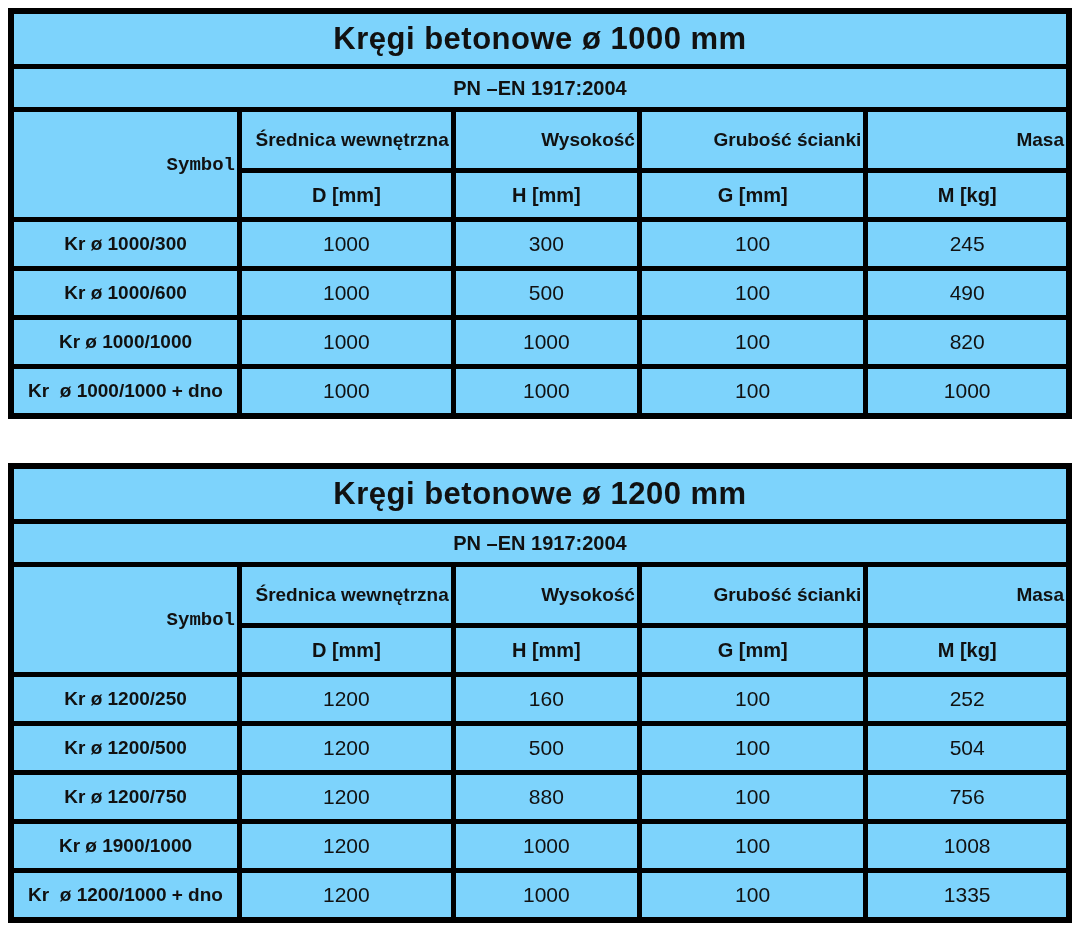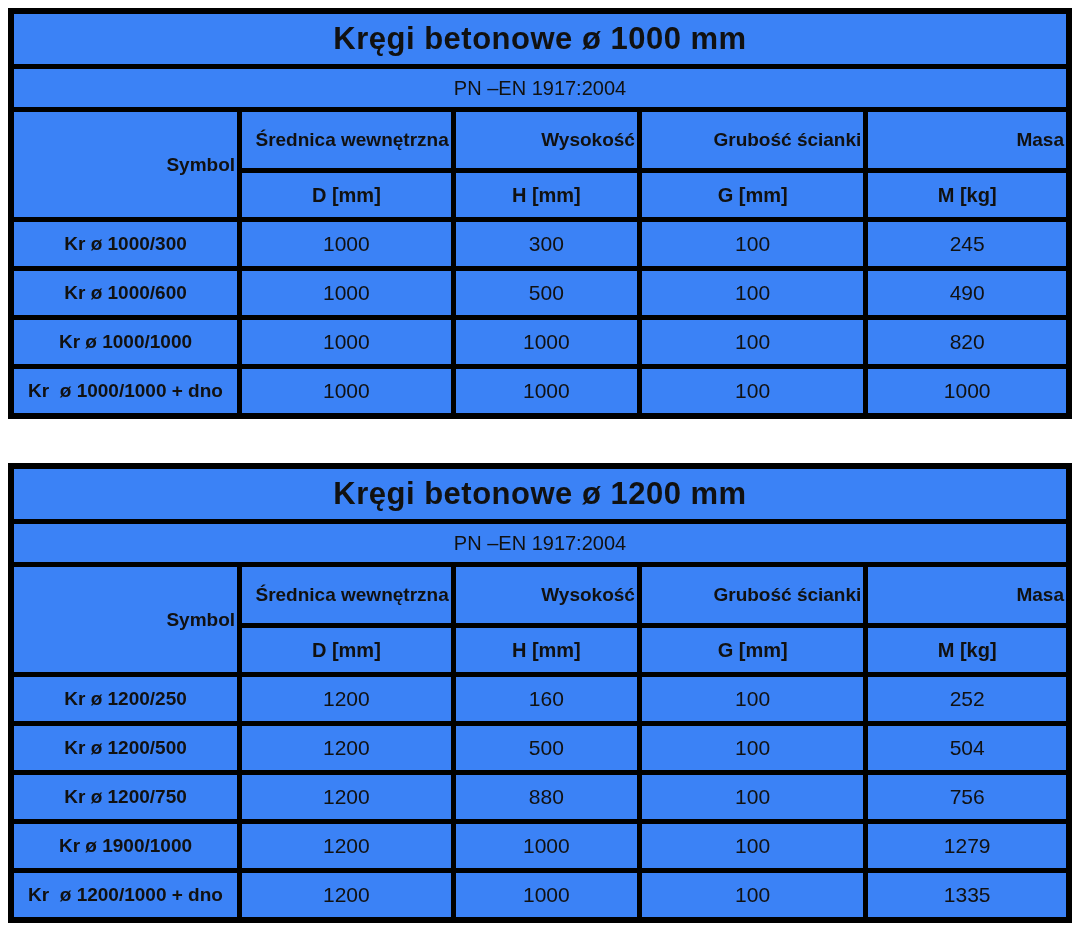--- a/index.html
+++ b/index.html
@@ -16,21 +16,21 @@
   .sheet {
     padding: 8px;
     display: flex;
     flex-direction: column;
     gap: 44px;
   }
   table.spec {
     width: 1064px;
     table-layout: fixed;
     border-collapse: collapse;
-    background: #3b82f6;
+    background: #7dd3fc;
     border: 6px solid var(--border-black, #000000);
   }
   table.spec td, table.spec th {
     border: 5px solid var(--border-black, #000000);
     text-align: center;
     vertical-align: middle;
     padding: 0 2px;
     color: var(--text-black, #111111);
     overflow: hidden;
   }
@@ -43,33 +43,34 @@
   td.row-title {
     height: 50px;
     font-size: 31px;
     font-weight: bold;
     color: var(--title-gray, #8a8a8a);
     letter-spacing: 0.5px;
   }
   td.row-standard {
     height: 38px;
     font-size: 20px;
-    font-weight: normal;
+    font-weight: bold;
     border-top-width: 7px;
     border-bottom-width: 7px;
   }
   tr.header-row th {
     height: 56px;
     font-size: 19px;
     font-weight: bold;
     white-space: nowrap;
     text-align: right;
   }
   th.symbol-head {
     font-size: 20px;
+    font-family: Liberation Mono, monospace;
   }
   tr.units-row th {
     height: 44px;
     font-size: 20px;
     font-weight: bold;
     text-align: center;
   }
   tbody td {
     height: 44px;
   }
@@ -198,21 +199,21 @@
           <td class="cell-num">1200</td>
           <td class="cell-num">880</td>
           <td class="cell-num">100</td>
           <td class="cell-num">756</td>
         </tr>
         <tr>
           <td class="cell-symbol">Kr ø 1900/1000</td>
           <td class="cell-num">1200</td>
           <td class="cell-num">1000</td>
           <td class="cell-num">100</td>
-          <td class="cell-num">1279</td>
+          <td class="cell-num">1008</td>
         </tr>
         <tr>
           <td class="cell-symbol">Kr &nbsp;ø 1200/1000 + dno</td>
           <td class="cell-num">1200</td>
           <td class="cell-num">1000</td>
           <td class="cell-num">100</td>
           <td class="cell-num">1335</td>
         </tr>
       </tbody>
   </table>

